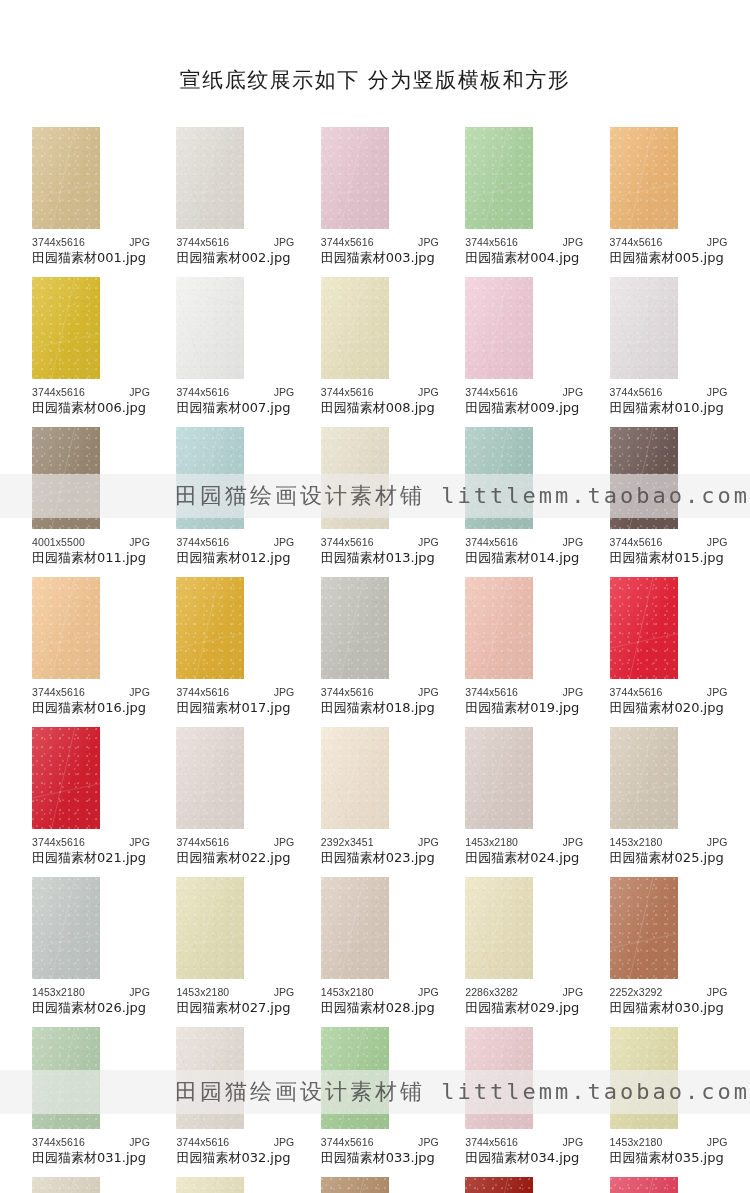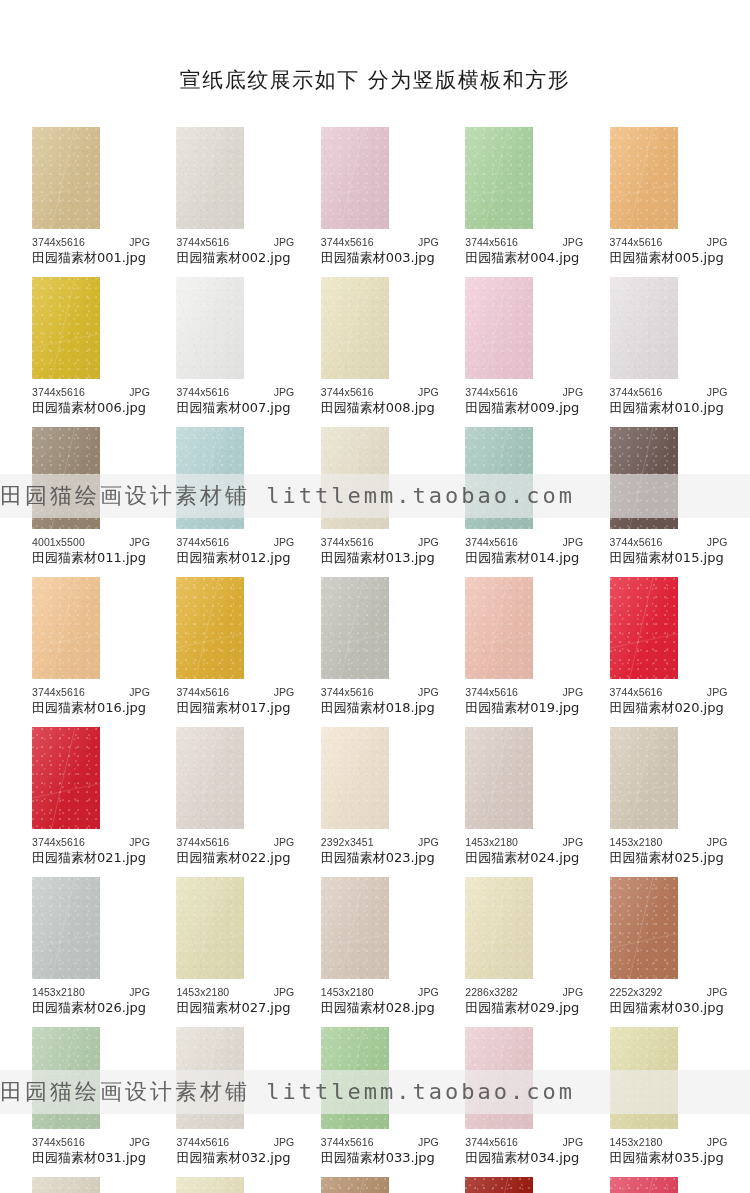--- a/index.html
+++ b/index.html
@@ -103,21 +103,21 @@
     font-family: "DejaVu Sans", "Liberation Sans", sans-serif;
   }
 
   .watermark {
     position: absolute;
     left: 0; right: 0;
     height: 44px;
     background: rgba(238,238,238,.62);
     display: flex;
     align-items: center;
-    justify-content: flex-start;
+    justify-content: flex-end;
     pointer-events: none;
     z-index: 5;
   }
   .watermark .wm-text {
     font-size: 22px;
     color: #4b4b4b;
     letter-spacing: 3px;
     font-family: "DejaVu Sans Mono", "Liberation Mono", monospace;
     white-space: nowrap;
     opacity: .85;

